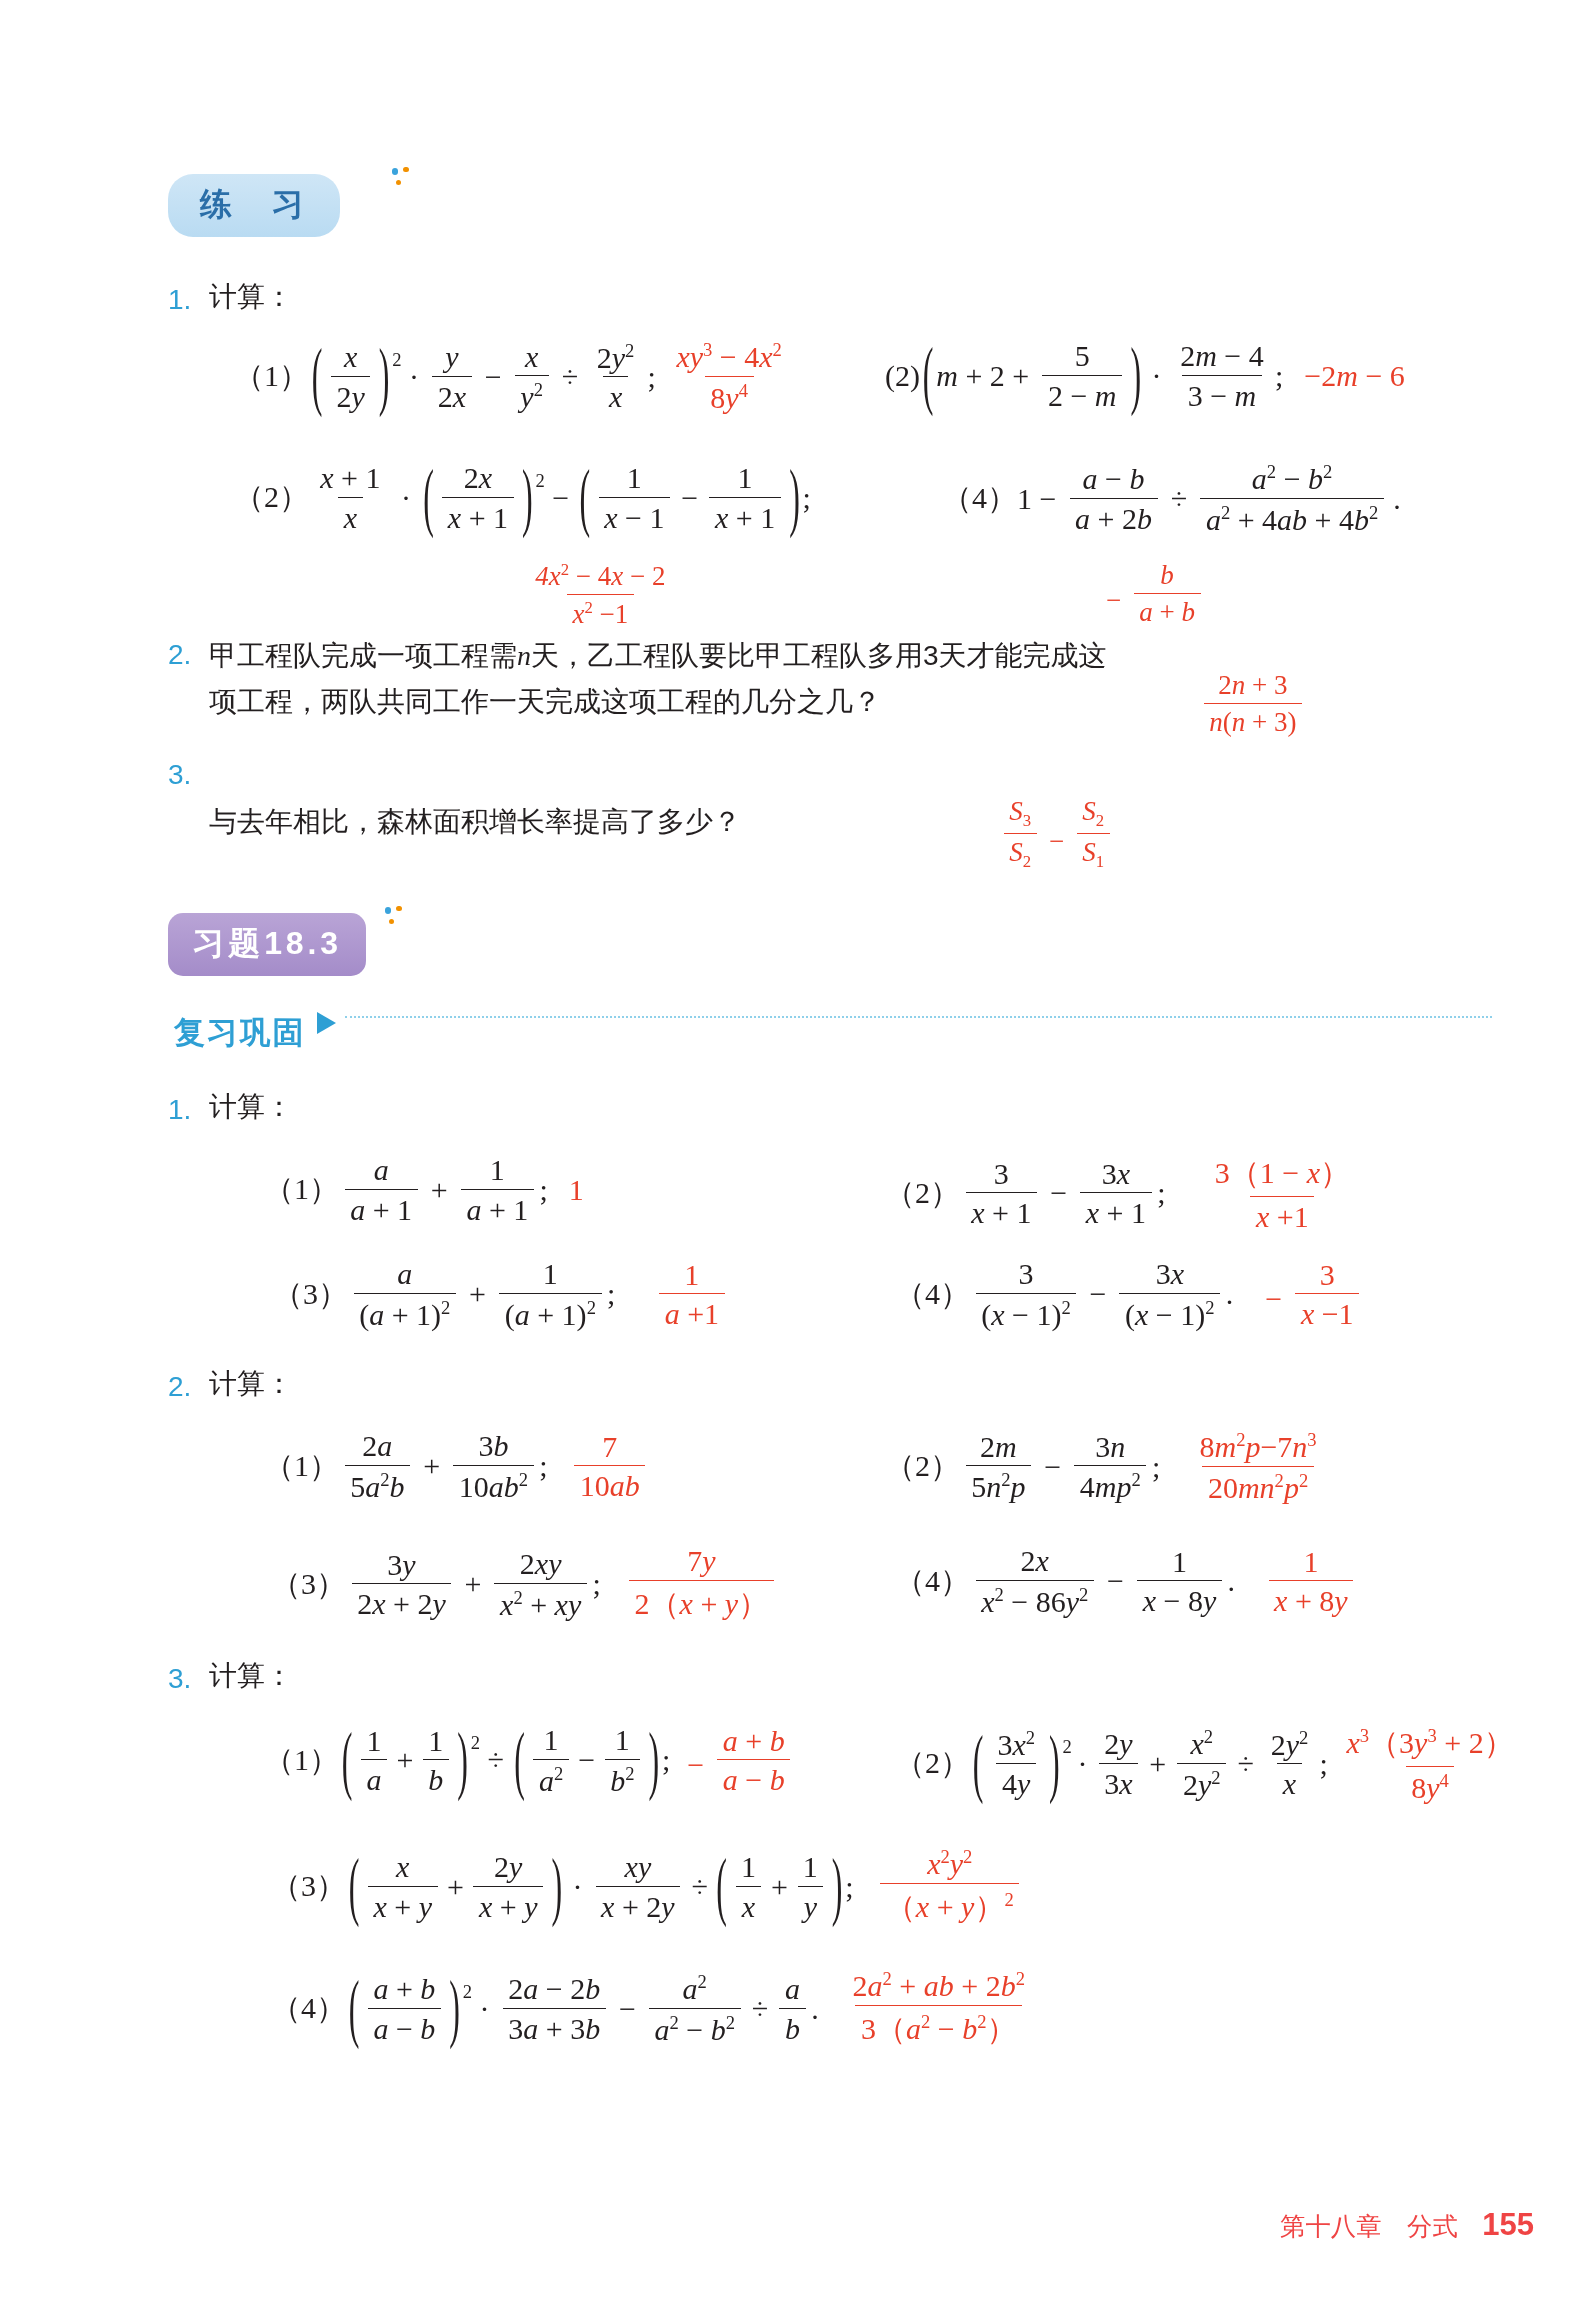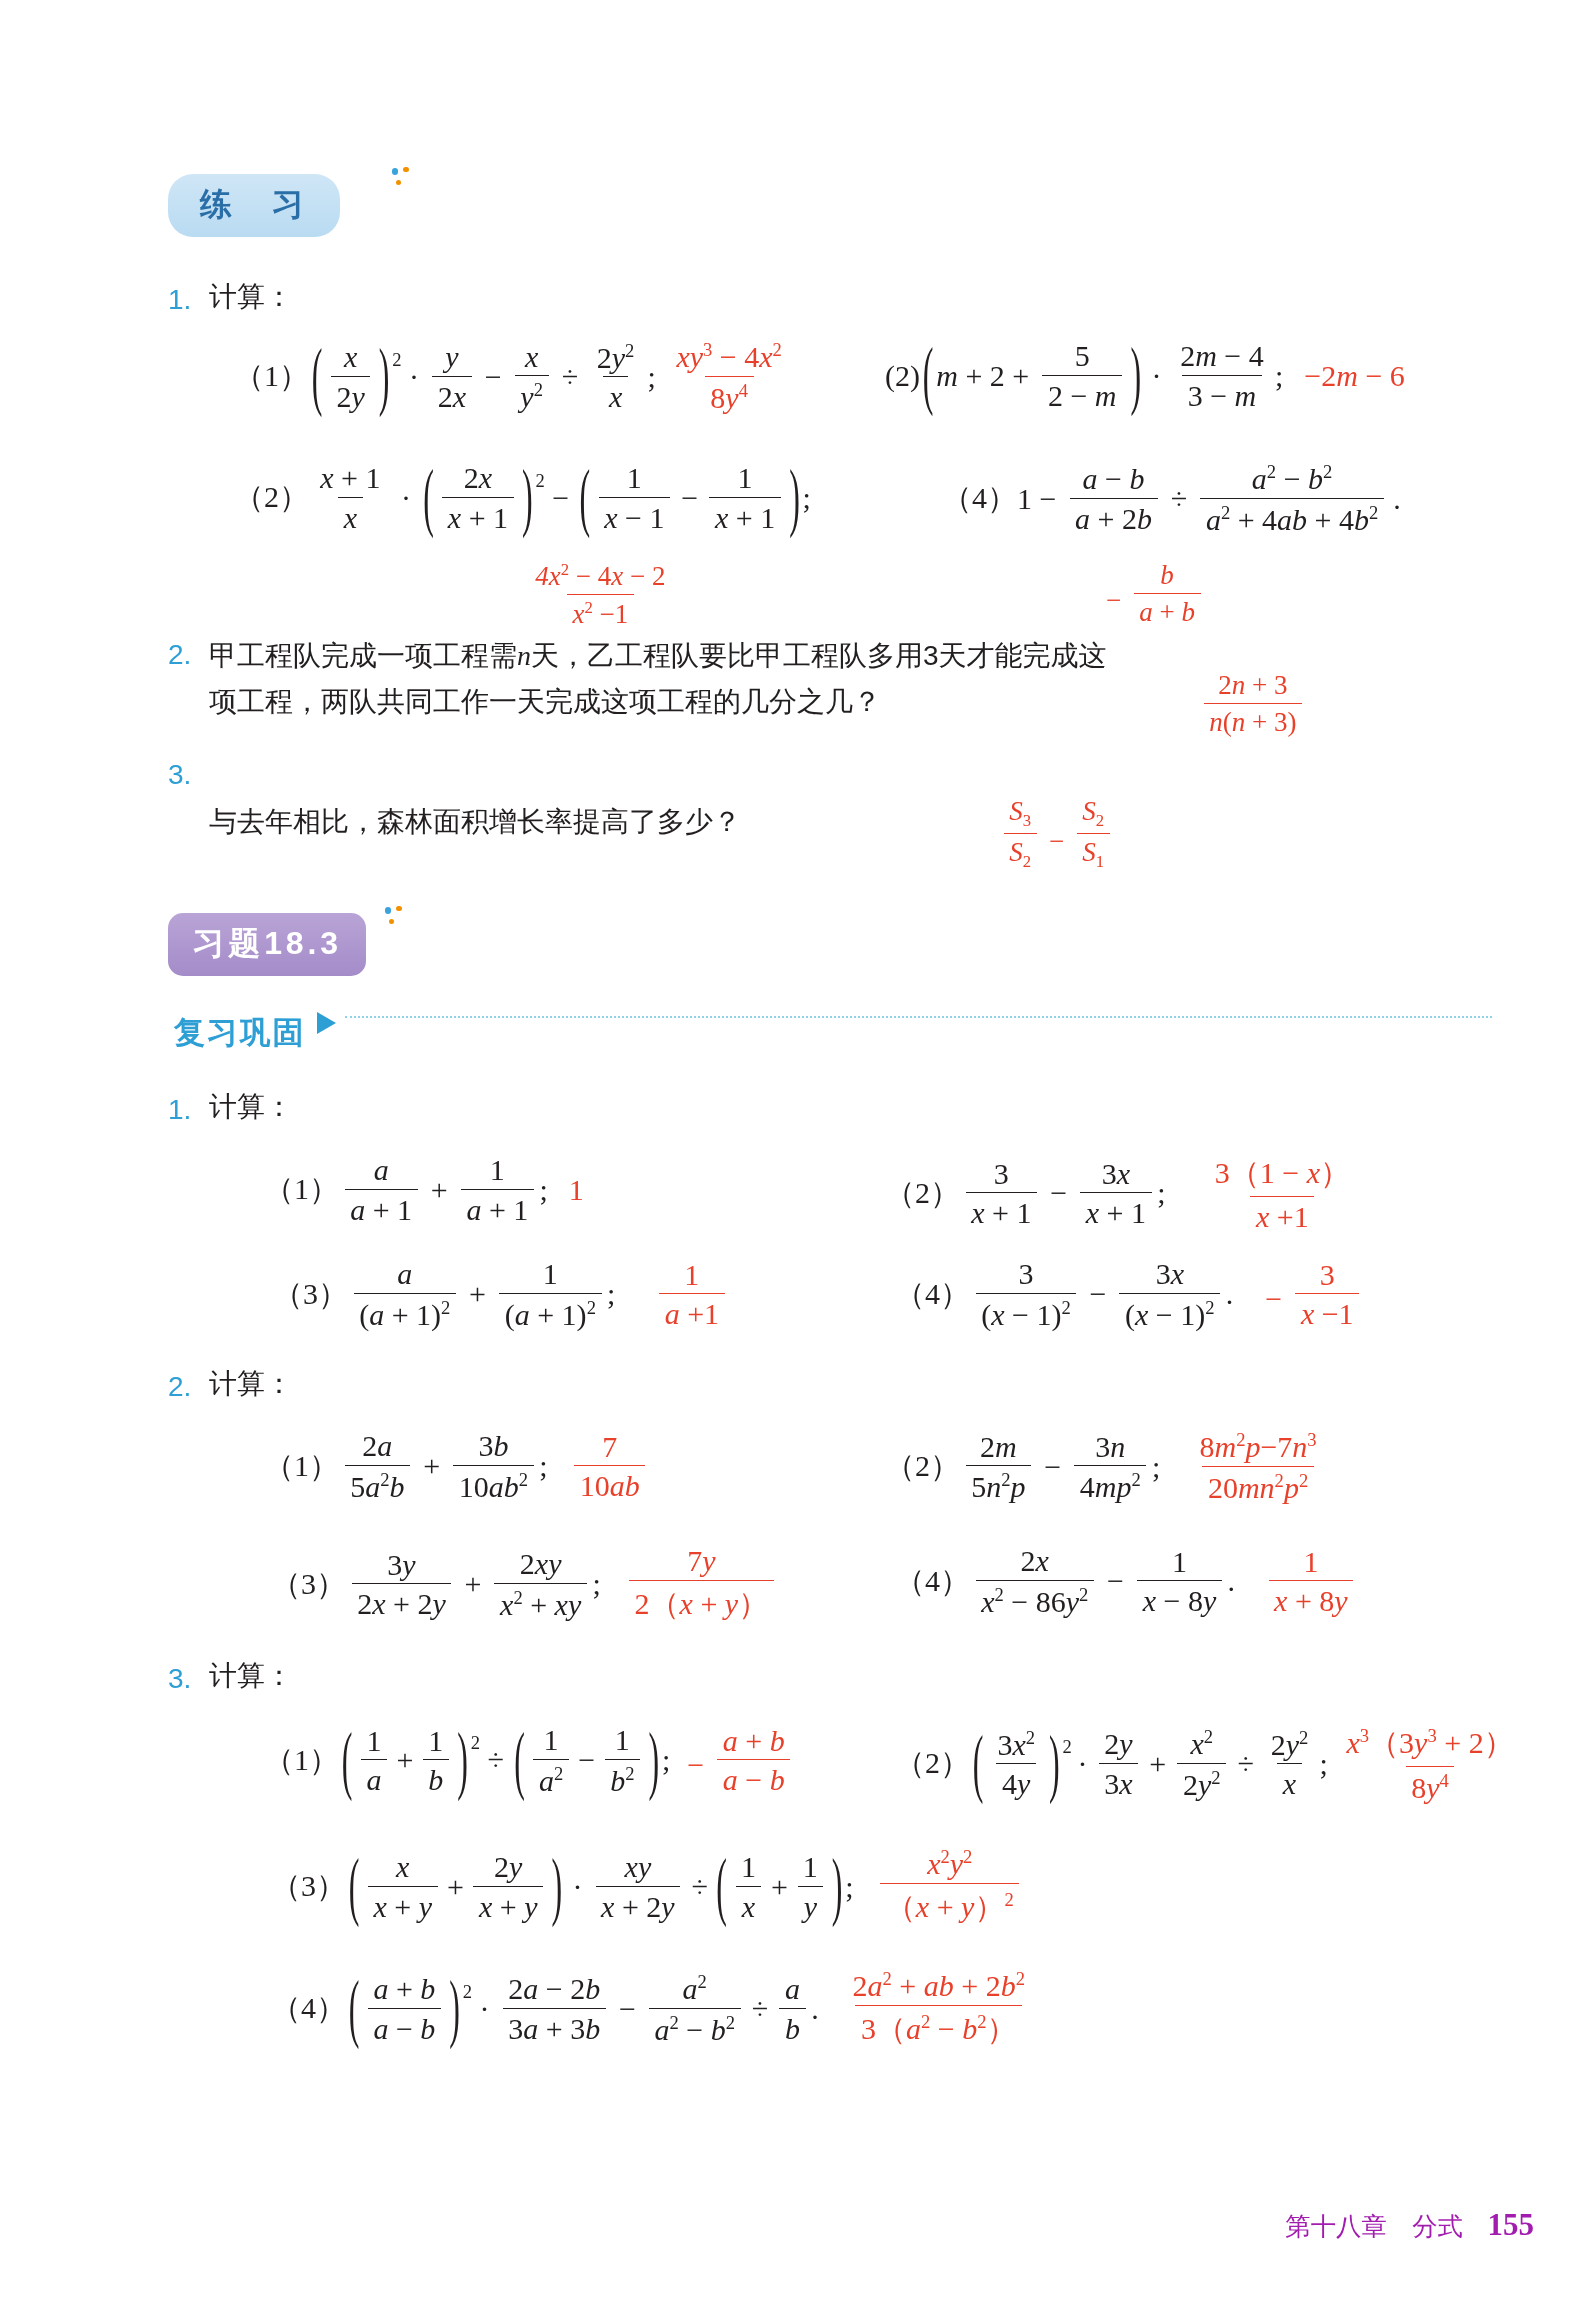--- a/index.html
+++ b/index.html
@@ -85,22 +85,22 @@
     padding:0 2.8px;font-style:normal;
   }
   sup{font-size:.62em;}
   sub{font-size:.62em;}
   .ans{color:#e8402a;}
   .ansblk{position:absolute;color:#e8402a;font-size:27px;}
   .cnum{font-family:"Liberation Serif", serif;font-style:normal;}
 
   .footer{
     position:absolute;right:58px;bottom:58px;
-    font-family:Liberation Serif, serif;
-    font-size:25.4px;color:#a21caf;
+    font-family:Liberation Sans, sans-serif;
+    font-size:25.4px;color:#ef4444;
     display:flex;align-items:baseline;gap:24.5px;
   }
   .footer .pg{font-size:31px;font-weight:bold;}
 </style>
 </head>
 <body>
 
 <div class="page">
 
   <div style="position:absolute;left:168px;top:174px;">

